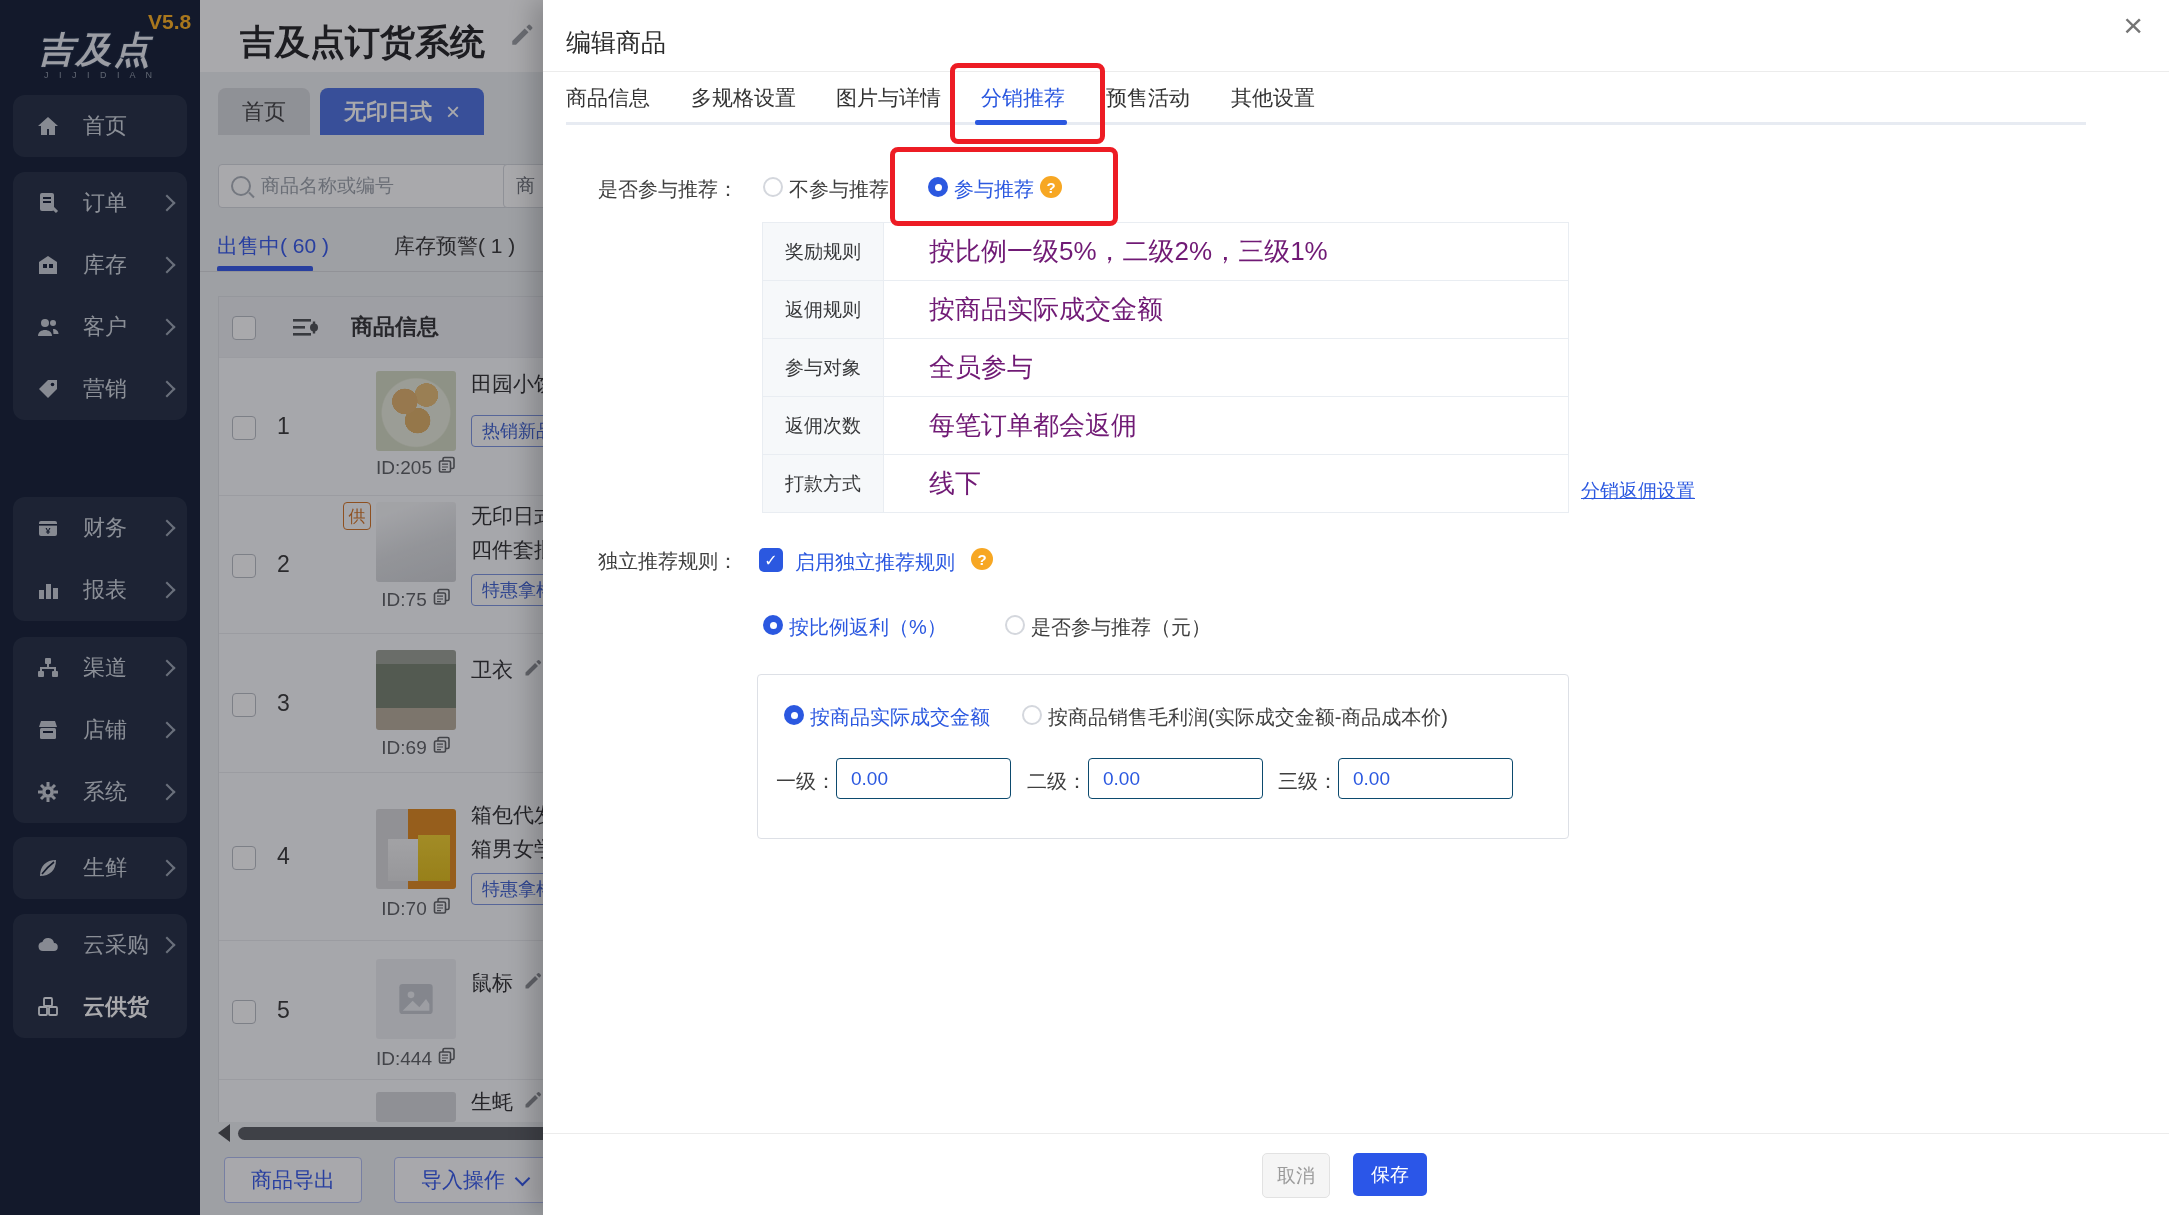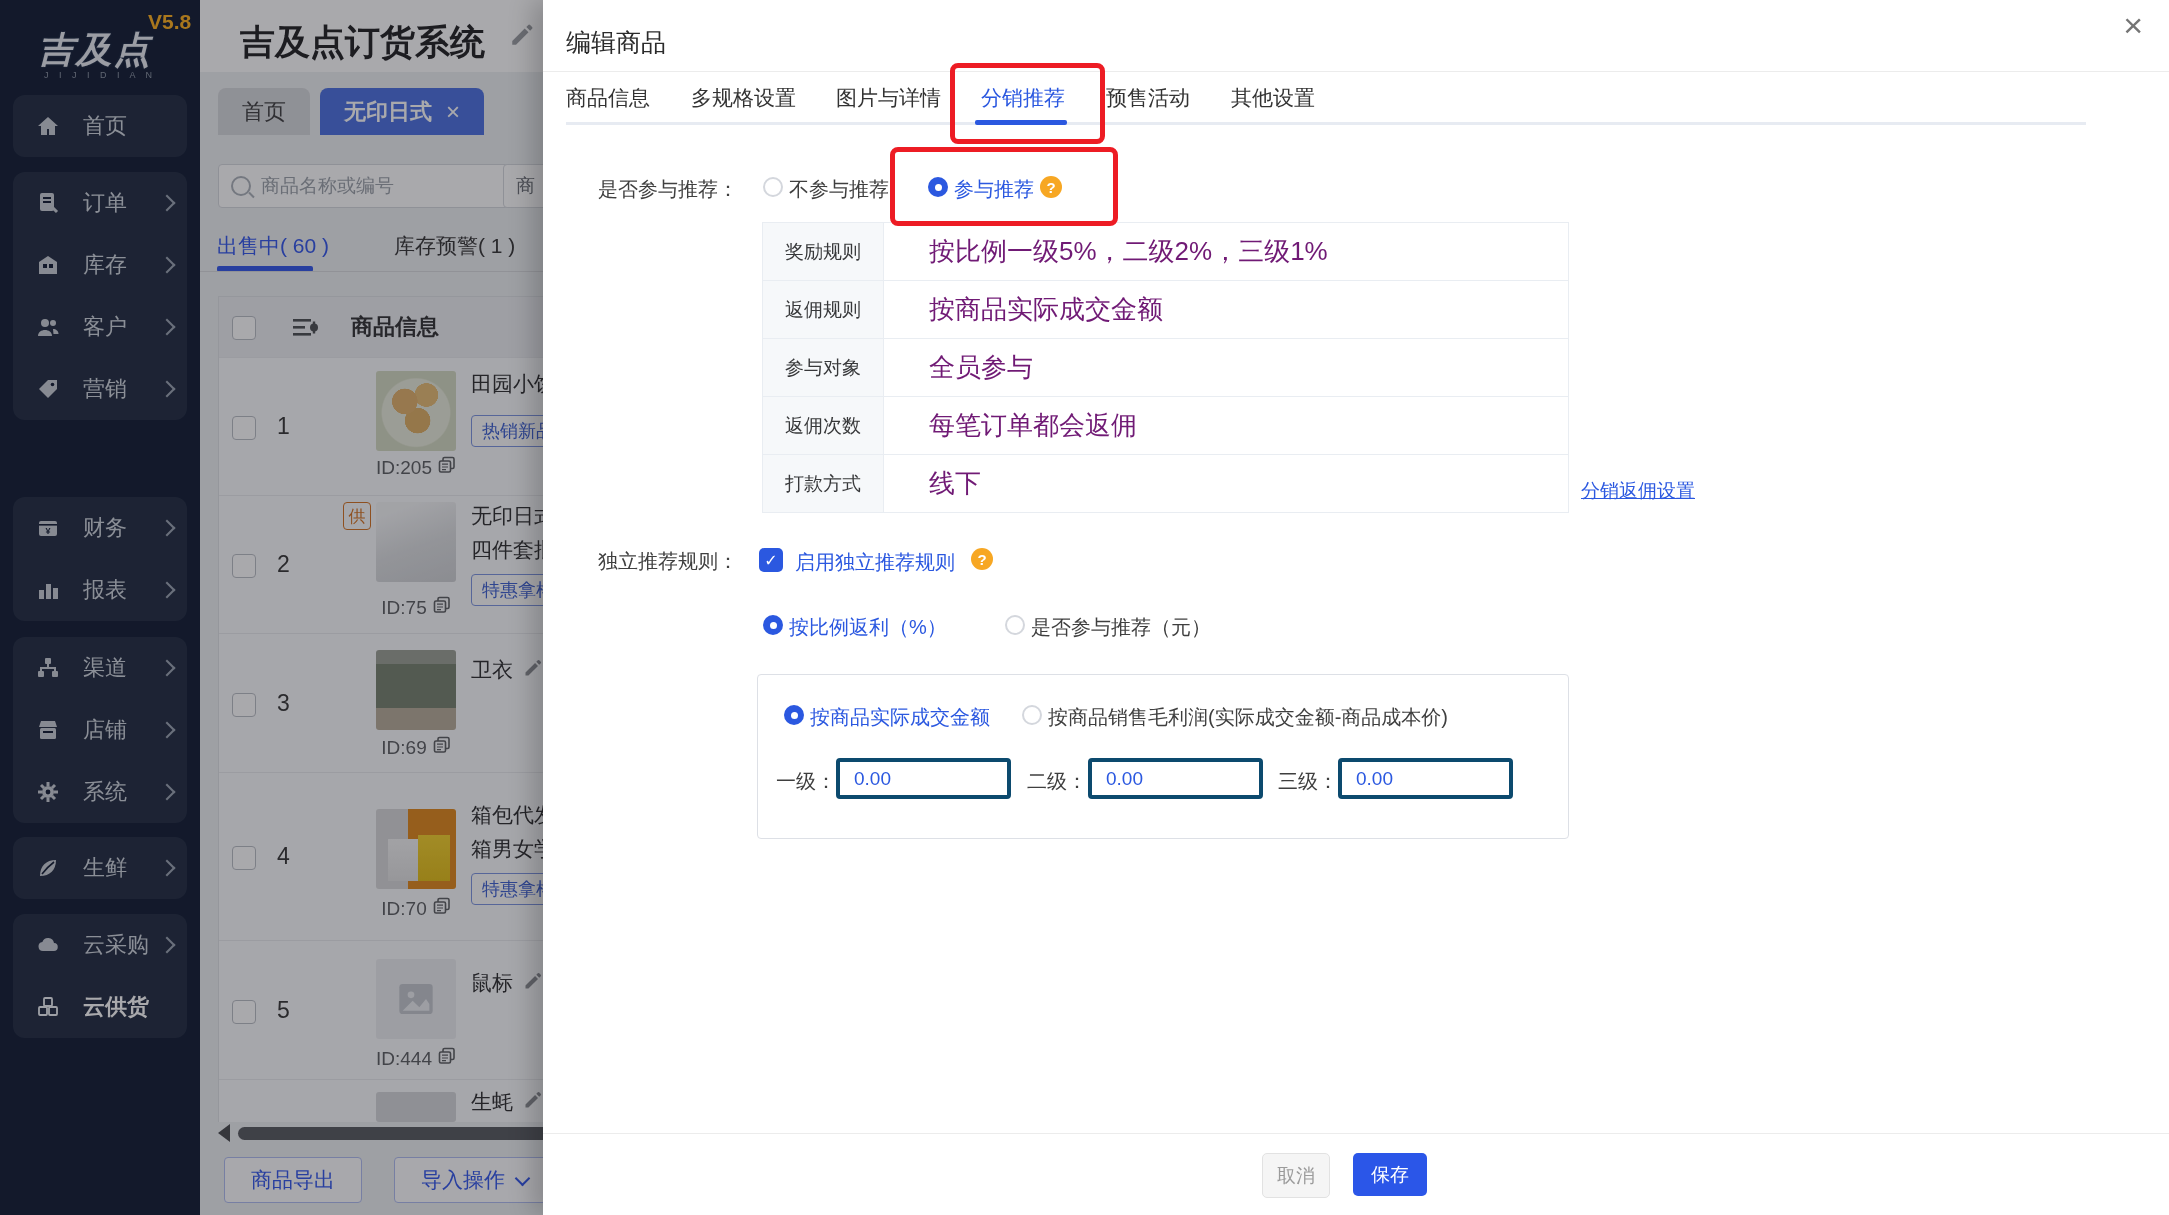--- a/index.html
+++ b/index.html
@@ -125,21 +125,21 @@
   .rlab{width:120px;background:#f6f8fa;display:flex;align-items:center;justify-content:center;
         font-size:19px;color:#37383a;flex:none;border-right:1px solid #e9edf2;}
   .rval{flex:1;display:flex;align-items:center;padding-left:45px;font-size:26px;color:#701a75;}
   .m-link{left:1038px;top:478px;font-size:19px;color:#2b58e0;text-decoration:underline;cursor:pointer;}
 
   .mchk{left:216px;top:548px;width:24px;height:24px;background:#2b58e0;border-radius:5px;color:#fff;
         font-size:16px;display:flex;align-items:center;justify-content:center;cursor:pointer;}
 
   .ibox{left:214px;top:674px;width:810px;height:163px;border:1px solid #dde0e6;border-radius:4px;background:#fff;}
   .lvl-label{position:absolute;font-size:20px;color:#3f3f3f;}
-  .lvl-input{position:absolute;width:175px;height:41px;box-sizing:border-box;border:4px solid #0c4a6e;
+  .lvl-input{position:absolute;width:175px;height:41px;box-sizing:border-box;border:1px solid #0c4a6e;
              border-radius:4px;font-size:19px;color:#2b58e0;padding:0 14px;outline:none;
              font-family:"Liberation Sans","DejaVu Sans",sans-serif;}
   .m-fline{left:0;top:1133px;width:1626px;height:1px;background:#ececec;}
   .btn-cancel{left:719px;top:1153px;width:66px;height:43px;background:#f5f5f5;border:1px solid #e2e2e2;
               border-radius:5px;color:#9b9b9b;font-size:19px;display:flex;align-items:center;justify-content:center;cursor:pointer;}
   .btn-save{left:810px;top:1153px;width:74px;height:43px;background:#2b56e8;border:none;
             border-radius:5px;color:#fff;font-size:19px;display:flex;align-items:center;justify-content:center;cursor:pointer;}
 
   .redbox{position:absolute;border:5px solid #ed1c24;border-radius:8px;z-index:60;pointer-events:none;}
   #red1{left:407px;top:63px;width:145px;height:71px;}
@@ -383,21 +383,21 @@
         <span class="pname">田园小饼</span>
         <span class="ptag">热销新品</span>
       </span>
     </div>
 
     <div class="abs prow" style="top:198px;height:138px;">
       <span class="ckb"></span>
       <span class="num">2</span>
       <span class="supb">供</span>
       <span class="thumb th2" style="top:6px;"></span>
-      <span class="idline" style="top:100px;">
+      <span class="idline" style="top:92px;">
         <span>ID:75</span>
         <span><svg width="18" height="18" viewBox="0 0 18 18">
               <rect x="5" y="1.5" width="11" height="11" rx="1.5" fill="none" stroke="#5a5c60" stroke-width="1.6"></rect>
               <rect x="1.5" y="5" width="11" height="11" rx="1.5" fill="#fbfcfd" stroke="#5a5c60" stroke-width="1.6"></rect>
               <path d="M4 8.2h6M4 11h6M4 13.6h4" stroke="#5a5c60" stroke-width="1.2"></path>
             </svg></span>
       </span>
       <span class="ncol" style="top:6px;gap:6px;">
         <span class="pname">无印日式</span>
         <span class="pname">四件套批</span>

